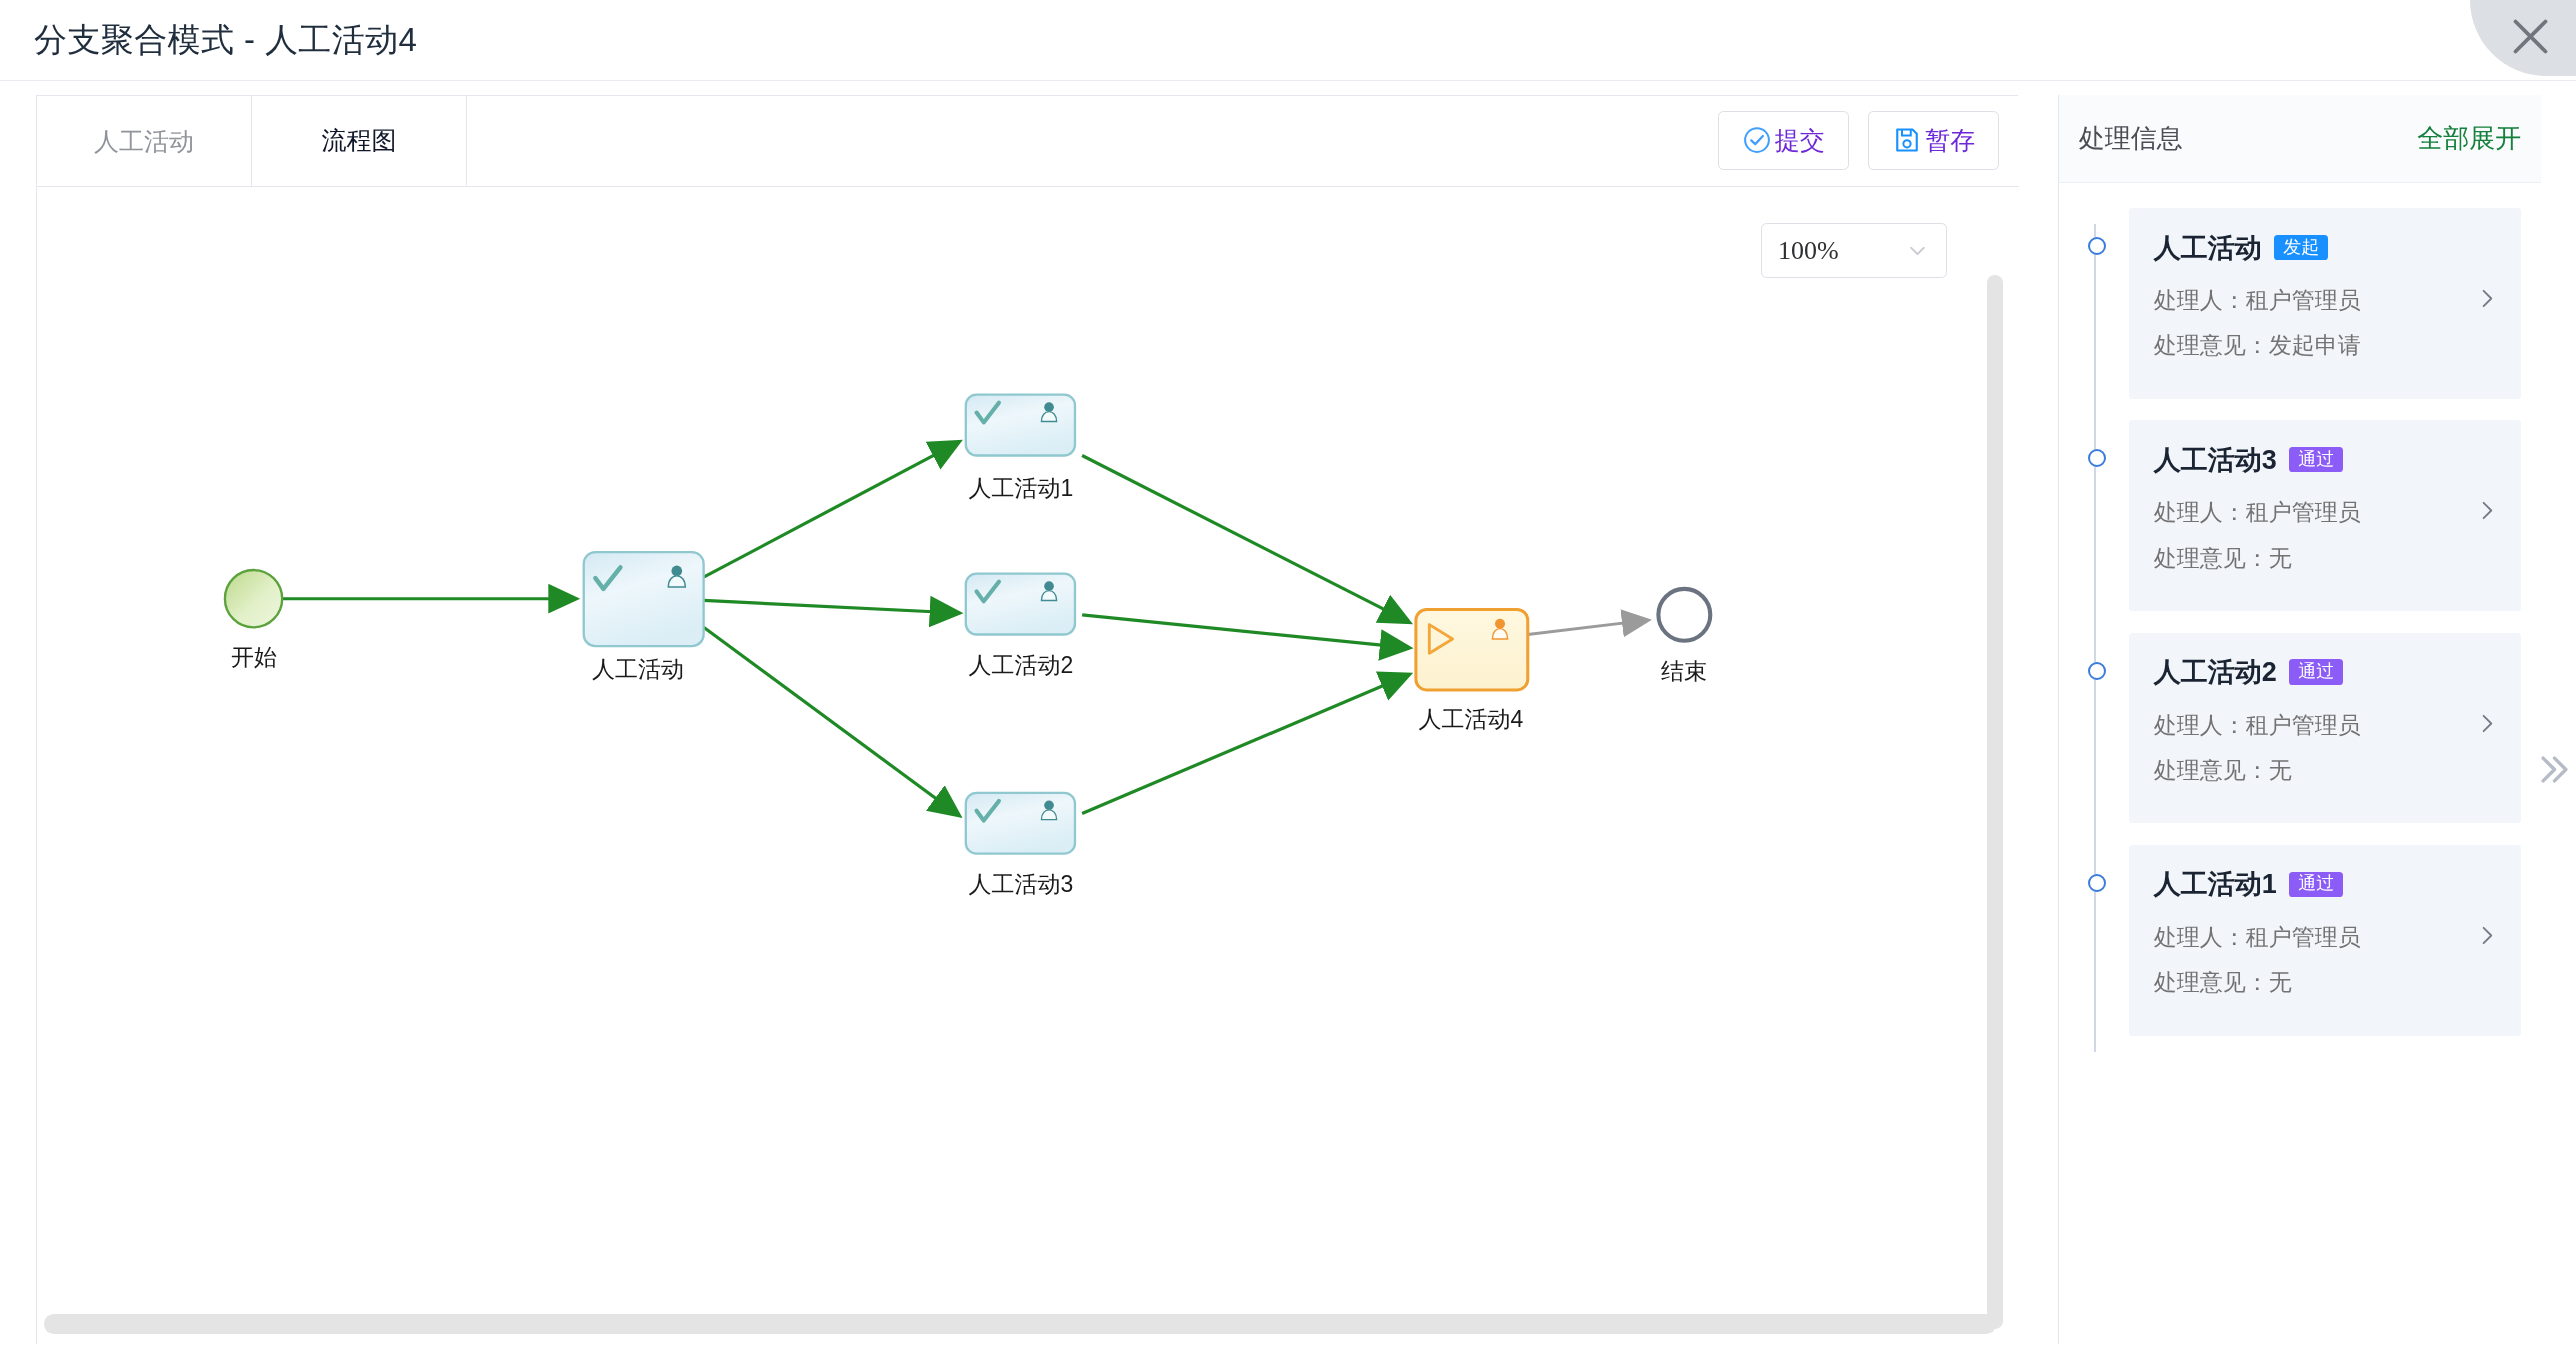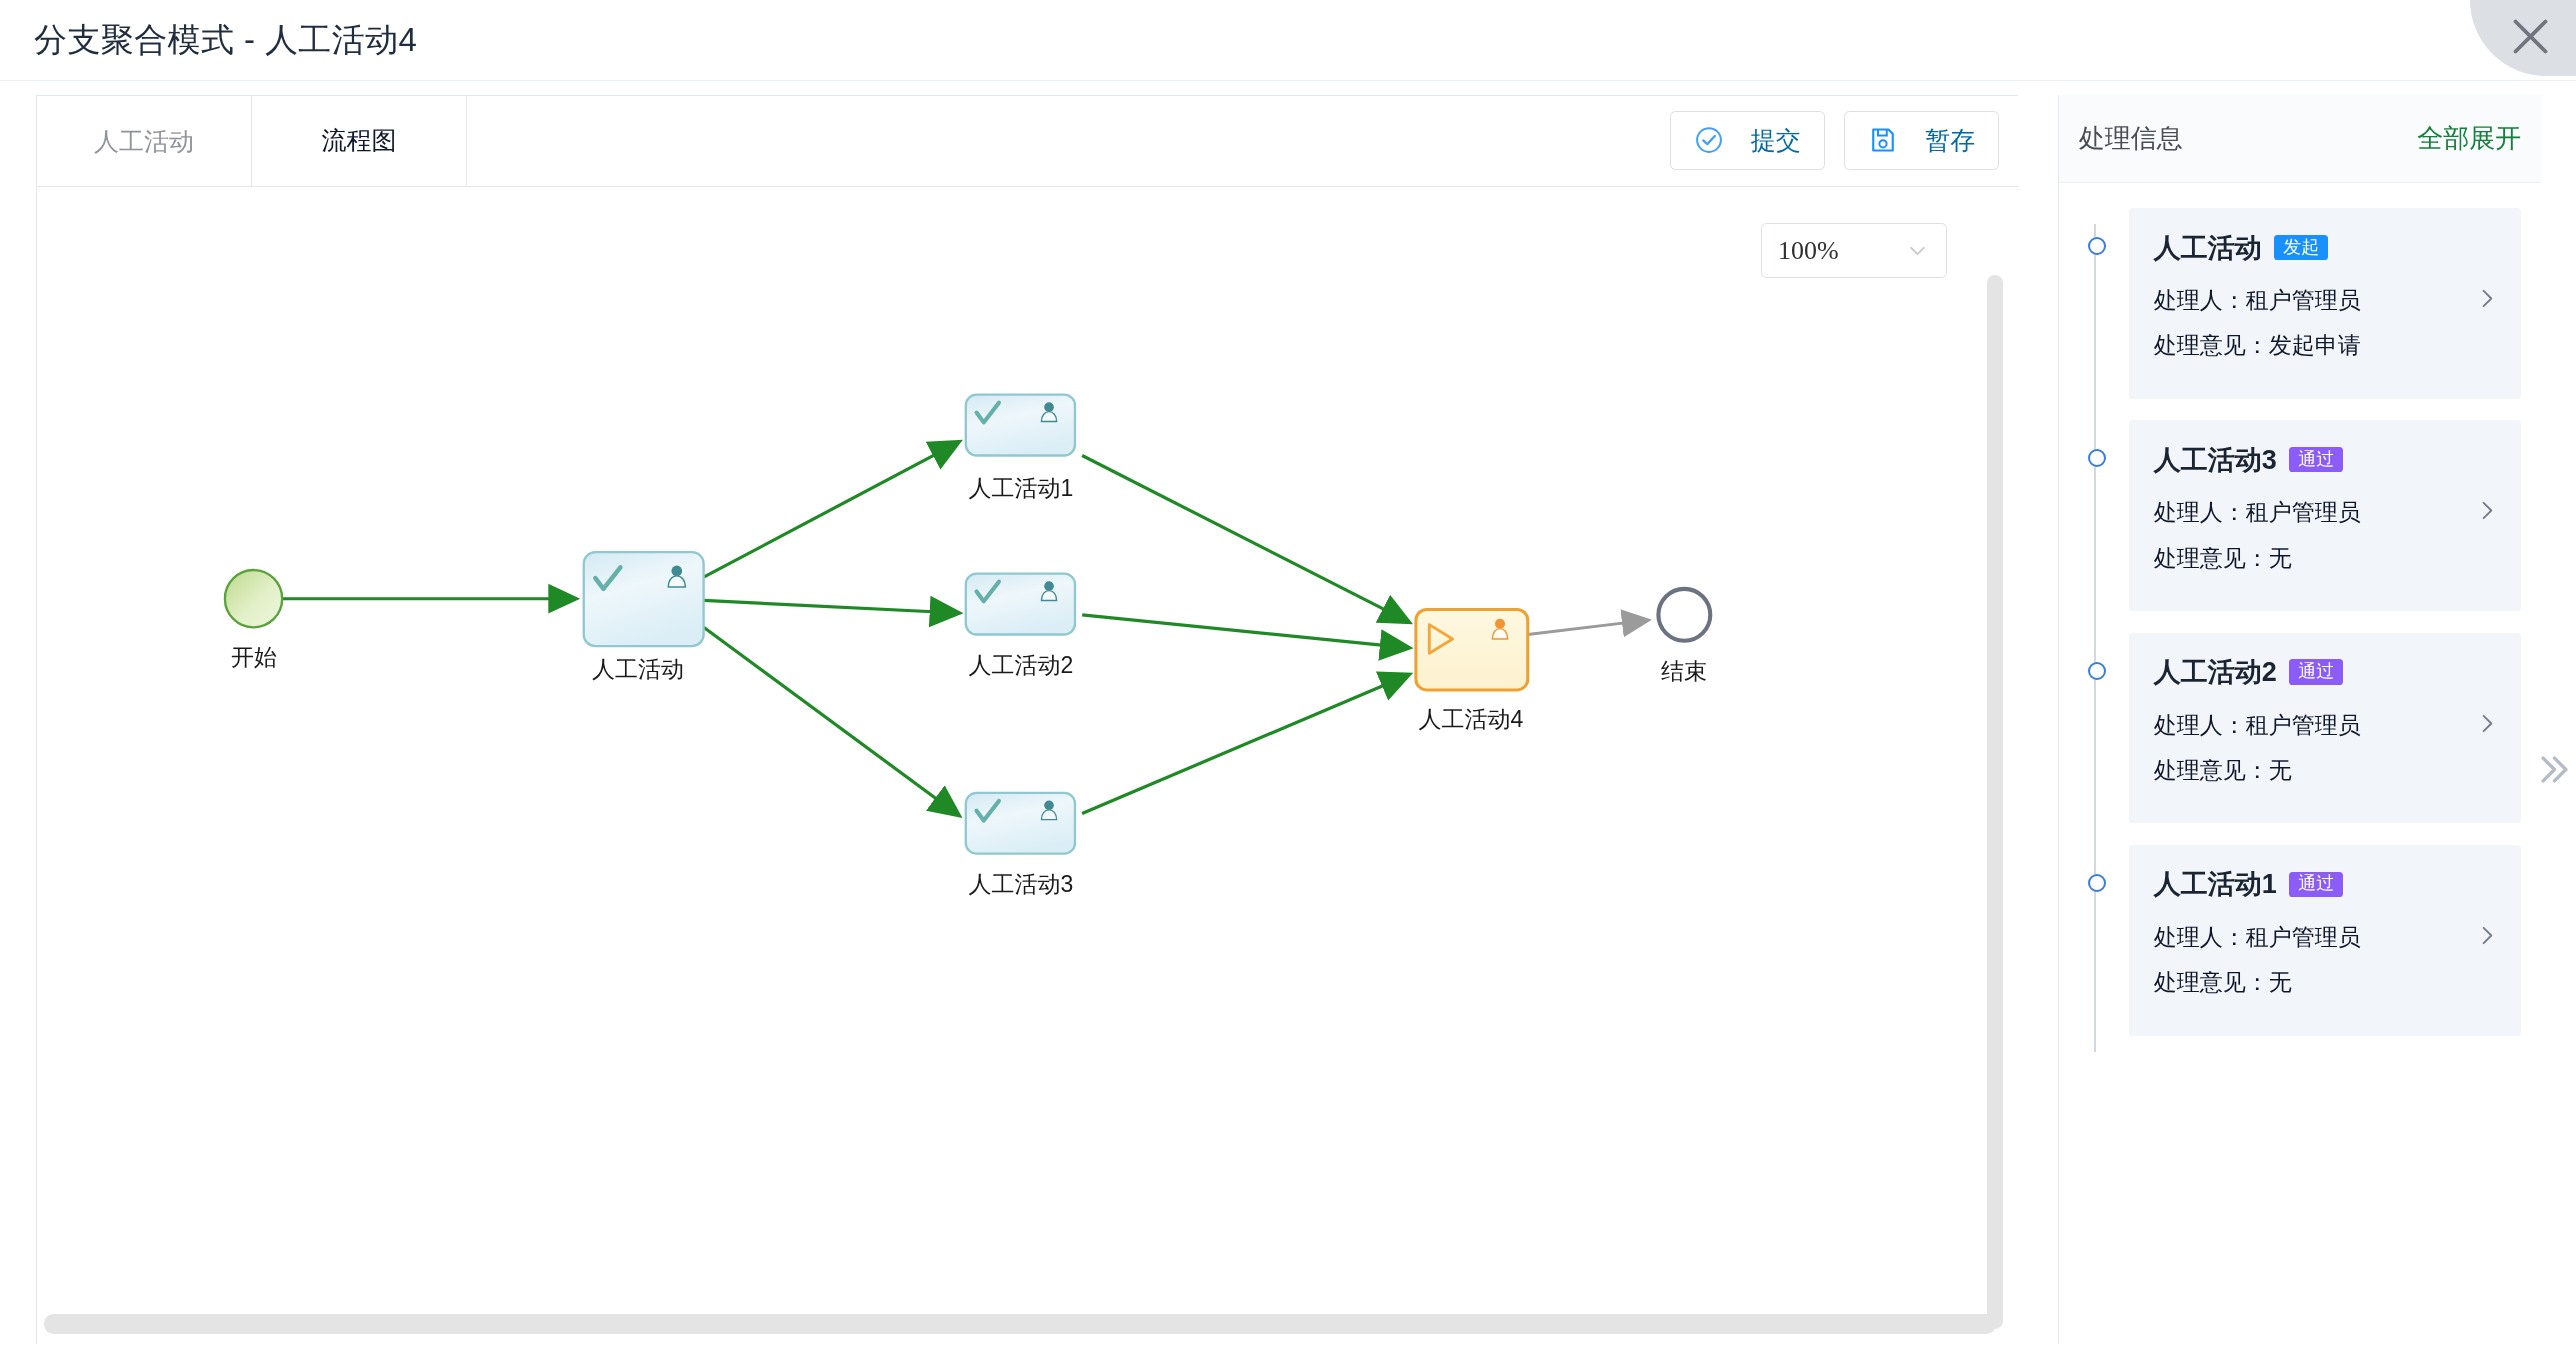--- a/index.html
+++ b/index.html
@@ -92,28 +92,28 @@
 
   .action-buttons {
     position: absolute;
     right: 19.7px; top: 14.3px;
     display: flex;
     gap: 19.7px;
   }
   .btn {
     display: flex;
     align-items: center;
-    gap: 27px;
+    gap: 3px;
     height: 59px;
     padding: 0 23px;
     border: 0.9px solid #dcdfe6;
     border-radius: 5.4px;
     background: #fff;
     font-size: 25px;
-    color: #0369a1;
+    color: #6d28d9;
     cursor: pointer;
     white-space: nowrap;
   }
   .btn .bicon { width: 30px; height: 30px; display: block; }
 
   
   .canvas-wrap {
     position: absolute;
     left: 0; top: 91px;
     width: 1982px; height: 1158px;
@@ -245,21 +245,21 @@
     color: #fff;
     border-radius: 3.6px;
     padding: 2.7px 9px 4.5px 9px;
     line-height: 1;
     white-space: nowrap;
   }
   .badge.start { background: #1890ff; }
   .badge.pass { background: #8b5cf6; }
   .tl-row {
     font-size: 23px;
-    color: #0f172a;
+    color: #737373;
     margin-bottom: 14.3px;
     white-space: nowrap;
   }
   .tl-row:last-child { margin-bottom: 0; }
   .tl-chev {
     position: absolute;
     right: 23px; top: 79px;
     width: 23px; height: 23px;
     opacity: .75;
   }

